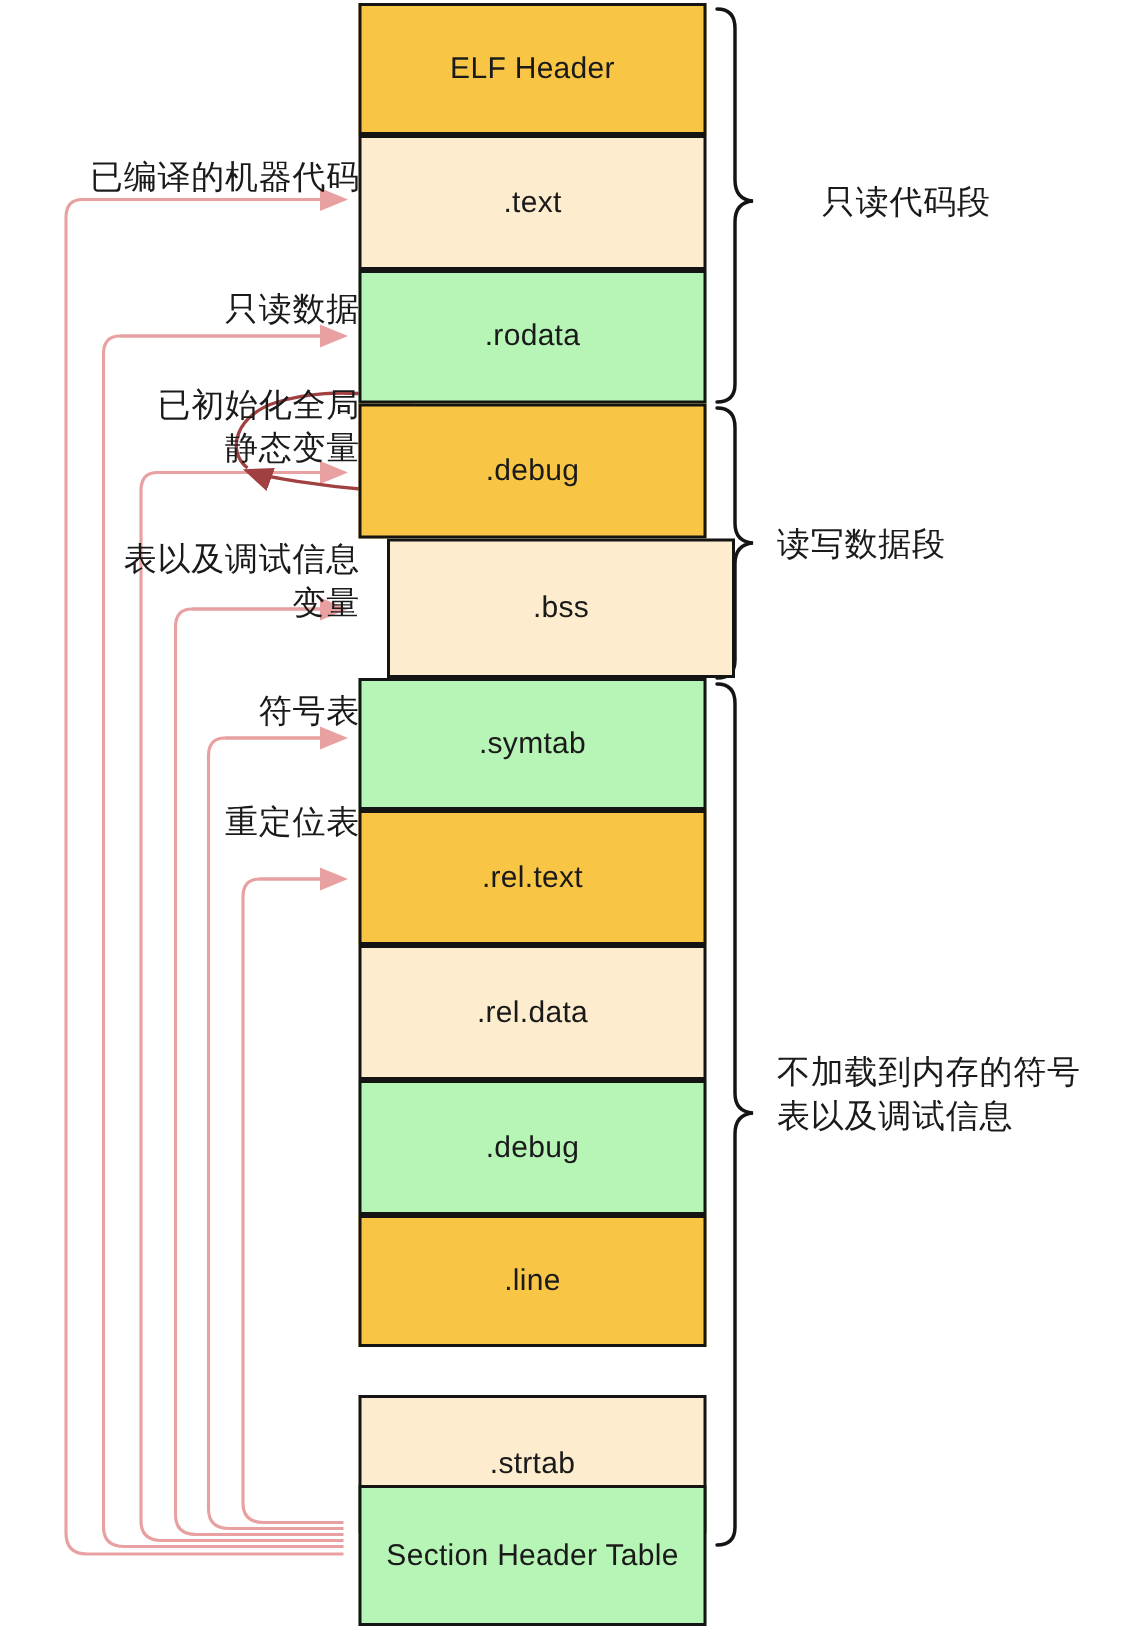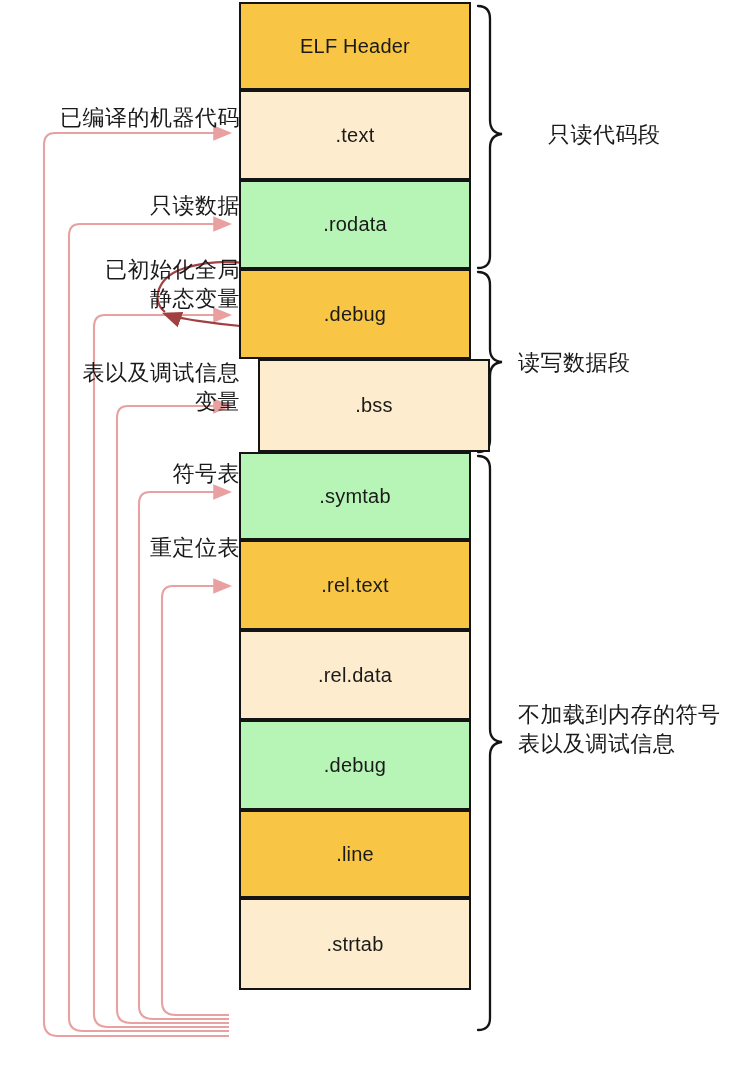--- a/index.html
+++ b/index.html
@@ -136,22 +136,26 @@
       </div>
     <div class="section-block c-cream" style="top:628px;height:90px;">
         <span>.rel.data</span>
       </div>
     <div class="section-block c-green" style="top:718px;height:90px;">
         <span>.debug</span>
       </div>
     <div class="section-block c-orange" style="top:808px;height:88px;text-align:center;">
         <span>.line</span>
       </div>
-    <div class="section-block c-cream" style="top:896px;height:92px;">
+    <div class="section-block c-cream" style="top:928px;height:92px;">
         <span>.strtab</span>
+      </div>
+    <div class="section-block c-green" style="top:988px;height:94px;">
+        <span>Section Header
+Table</span>
       </div>
   </div>
 
   <div class="left-label" style="right:515px;top:104px;margin-left:12px;">已编译的机器代码</div>
   <div class="left-label" style="right:515px;top:192px;">只读数据</div>
   <div class="left-label" style="right:515px;top:256px;">已初始化全局
 静态变量</div>
   <div class="left-label" style="right:515px;top:359px;">表以及调试信息
 变量</div>
   <div class="left-label" style="right:515px;top:460px;">符号表</div>

